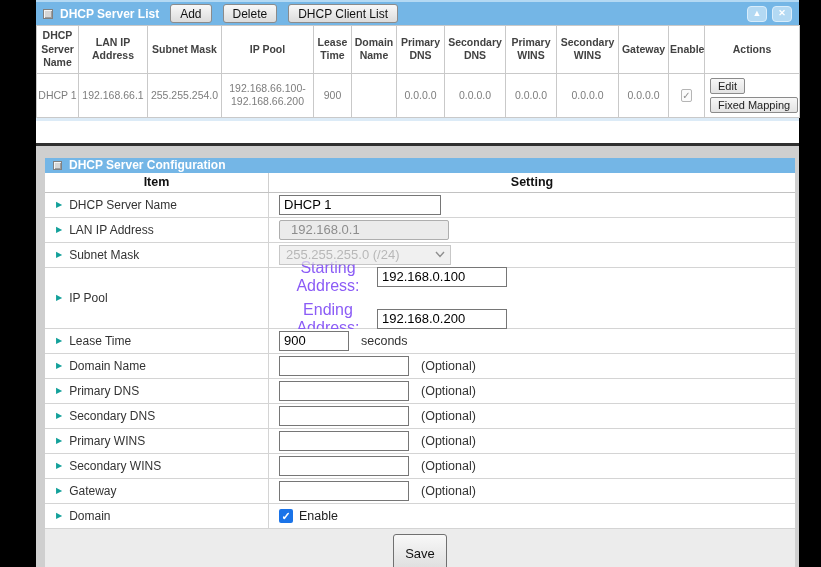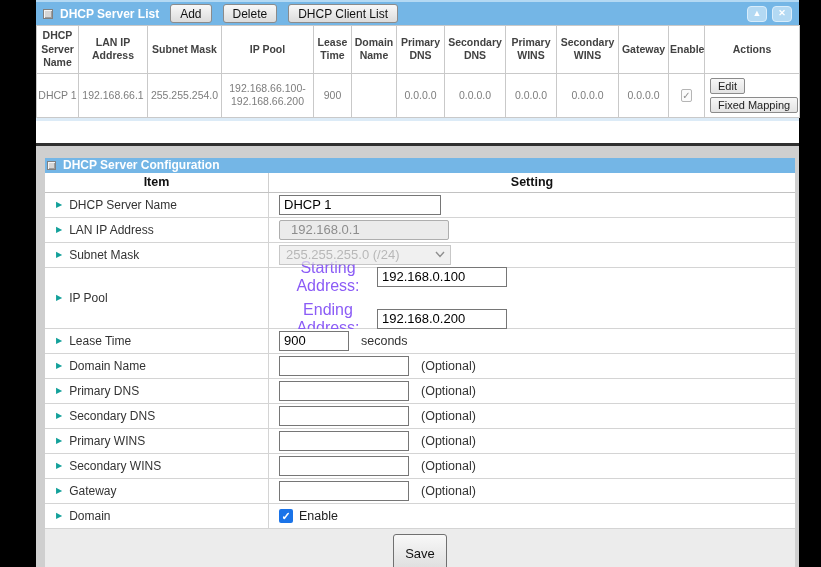--- a/index.html
+++ b/index.html
@@ -65,21 +65,21 @@
   .mini-btn {
     font-family:inherit; font-size:11px; color:#222;
     background:linear-gradient(#f7f7f7,#e3e3e3);
     border:1px solid #8b8b8b; border-radius:2px;
     padding:1px 7px; cursor:pointer; white-space:nowrap;
   }
 
   
   .gray-area { height:427px; background:#cfcfcf; padding:12px 4px 0 9px; }
   .config-panel { width:750px; height:415px; display:flex; flex-direction:column; background:#fff; }
-  .config-panel .blue-header { height:22px; border-top:none; padding:0 2px; }
+  .config-panel .blue-header { height:22px; border-top:none; padding:0 8px; }
   .config-panel .panel-icon { width:9px; height:9px; flex:0 0 9px; }
 
   .cfg-head { display:flex; background:#fff; border-bottom:1px solid #c2c2c2; height:29px; }
   .cfg-head .h-item, .cfg-head .h-setting {
     display:flex; align-items:center; justify-content:center;
     font-size:12.5px; font-weight:bold; color:#111;
   }
   .cfg-head .h-item { width:224px; border-right:1px solid #cfcfcf; }
   .cfg-head .h-setting { flex:1; }
 

